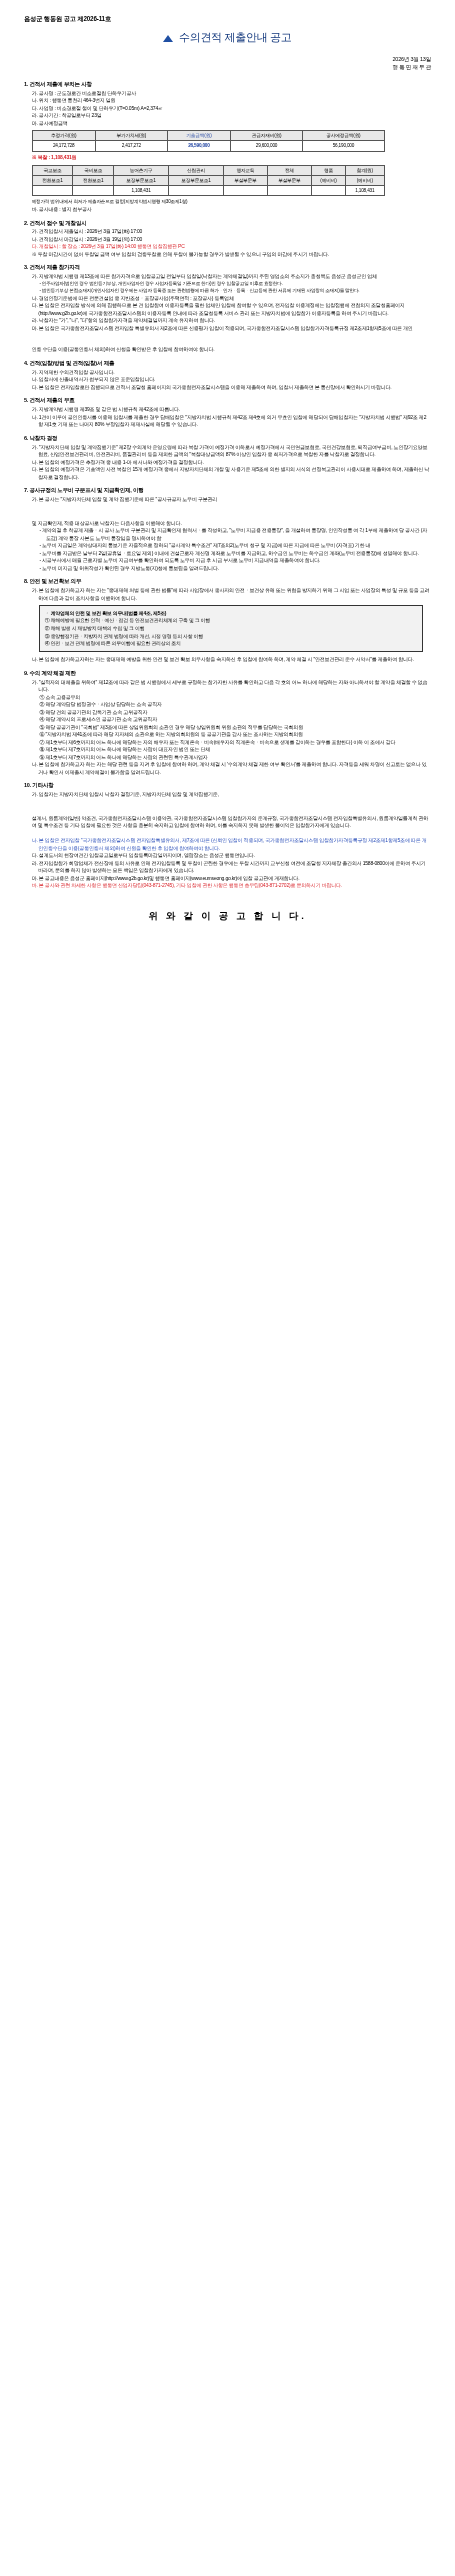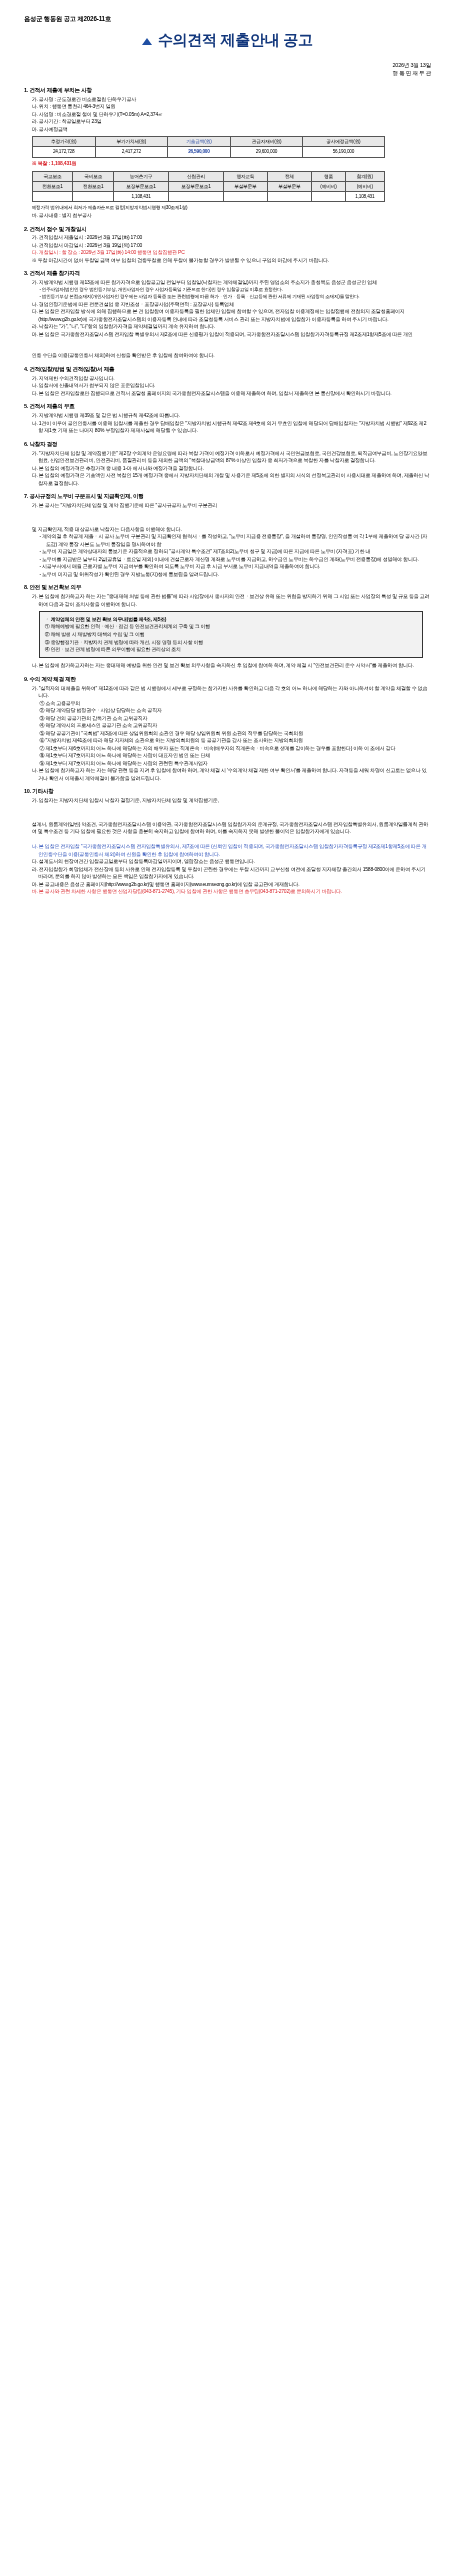--- a/index.html
+++ b/index.html
@@ -37,22 +37,22 @@
   .title-flag {
     width: 0;
     height: 0;
     border-left: 5px solid transparent;
     border-right: 5px solid transparent;
     border-bottom: 7.7px solid #1f4fa3;
     position: relative;
     top: 1.1px;
   }
   .doc-title {
-    font-size: 15px;
-    font-weight: bold;
+    font-size: 11px;
+    font-weight: normal;
     color: #12377c;
     letter-spacing: -0.3px;
   }
   .right-block {
     text-align: right;
     font-size: 5.5px;
     line-height: 1.6;
     margin-bottom: 7.7px;
     letter-spacing: -0.2px;
   }
@@ -294,15 +294,16 @@
   <div class="spacer-lg"></div>
 
   <div class="lvl1">설계서, 원룸계약(일반) 약조건, 국가종합전자조달시스템 이용약관, 국가종합전자조달시스템 입찰참가자의 준계규정, 국가종합전자조달시스템 전자입찰특별유의서, 원룸계약일률계칙 관하여 및 특수조건 등 기타 입찰에 필요한 것은 사항을 충분히 숙지하고 입찰에 참여하 하며, 이를 숙지하지 못해 발생한 불이익은 입찰참가자에게 있습니다.</div>
   <div class="spacer-md"></div>
   <div class="lvl1 hang blue2">나. 본 입찰은 전자입찰 "국가종합전자조달시스템 전자입찰특별유의서, 제7조에 따른 (신뢰인 입찰이 적용되며, 국가종합전자조달시스템 입찰참가자격등록규정 제2조제1항제5조에 따른 개인인증수단을 이용(공동인증서 체외)하여 신원을 확인한 후 입찰에 참여하여야 합니다.</div>
   <div class="lvl1 hang">다. 설계도서의 현장여건간 입찰공고일로부터 입찰등록마감일까지이며, 열람장소는 음성군 행동면입니다.</div>
   <div class="lvl1 hang">라. 전자입찰참가 희망업체가 전산장애 등의 사유로 인해 전자입찰등록 및 투찰이 곤란한 경우에는 투찰 시간까지 교부신청 여전에 조달청 지자체장 출간의서 1588-0800이에 준하여 주시기 바라며, 문의를 하지 않아 발생하는 모든 책임은 입찰참가자에게 있습니다.</div>
   <div class="lvl1 hang">마. 본 공고내용은 음성군 홈페이지(http://www.g2b.go.kr)및 행동면 홈페이지(www.eumseong.go.kr)에 입찰 공고관에 게재합니다.</div>
   <div class="lvl1 hang red">바. 본 공사와 관련 차세한 사항은 행동면 산업자당팀(043-871-2745), 기타 입찰에 관한 사항은 행동면 총무팀(043-871-2702)로 문의하시기 바랍니다.</div>
 
+  <div class="footer-final">위 와 같 이  공 고 합 니 다.</div>
 
 </div>
 
 
 </body></html>

